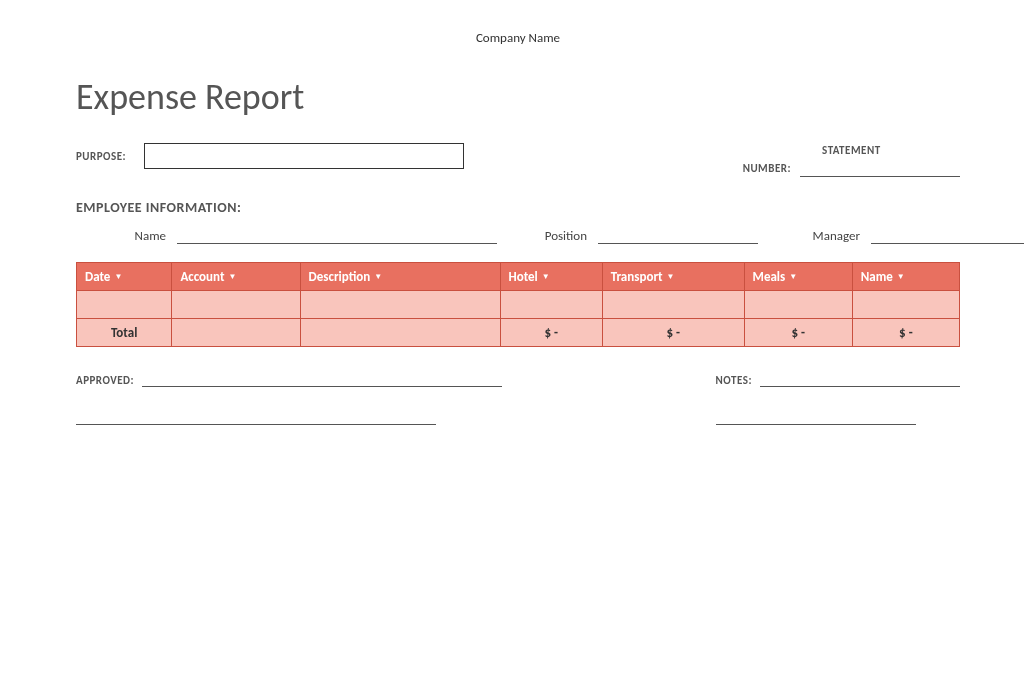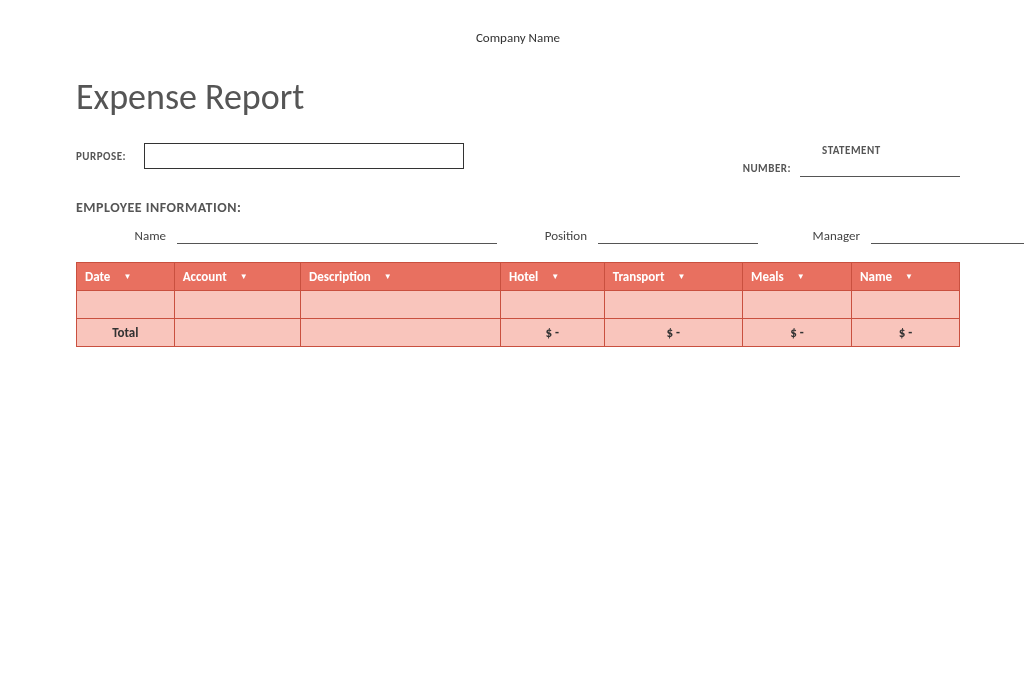--- a/index.html
+++ b/index.html
@@ -158,21 +158,21 @@
       font-weight: bold;
       color: #fff;
       border: 1px solid #c9503f;
       font-family: Calibri, Arial, sans-serif;
       position: relative;
     }
 
     .expense-table thead th .col-header {
       display: flex;
       align-items: center;
-      gap: 11px;
+      gap: 2px;
     }
 
     .dropdown-arrow {
       font-size: 8px;
       color: #fff;
       margin-left: 2px;
     }
 
     .expense-table tbody tr.data-row {
       background-color: #f9c5bc;
@@ -366,14 +366,34 @@
         <td>&nbsp;</td>
         <td>&nbsp;</td>
         <td class="total-value">$ -</td>
         <td class="total-value">$ -</td>
         <td class="total-value">$ -</td>
         <td class="total-value">$ -</td>
       </tr>
     </tbody>
   </table>
 
+  <div class="bottom-section">
+    <div class="bottom-left">
+      <div class="approved-row">
+        <span class="label-text">APPROVED:</span>
+        <span class="approved-line"></span>
+      </div>
+      <div>
+        <span class="bottom-extra-line"></span>
+      </div>
+    </div>
+    <div class="bottom-right">
+      <div class="approved-row">
+        <span class="label-text">NOTES:</span>
+        <span class="notes-line"></span>
+      </div>
+      <div>
+        <span class="notes-extra-line"></span>
+      </div>
+    </div>
+  </div>
 
 </div>
 
 </body></html>

